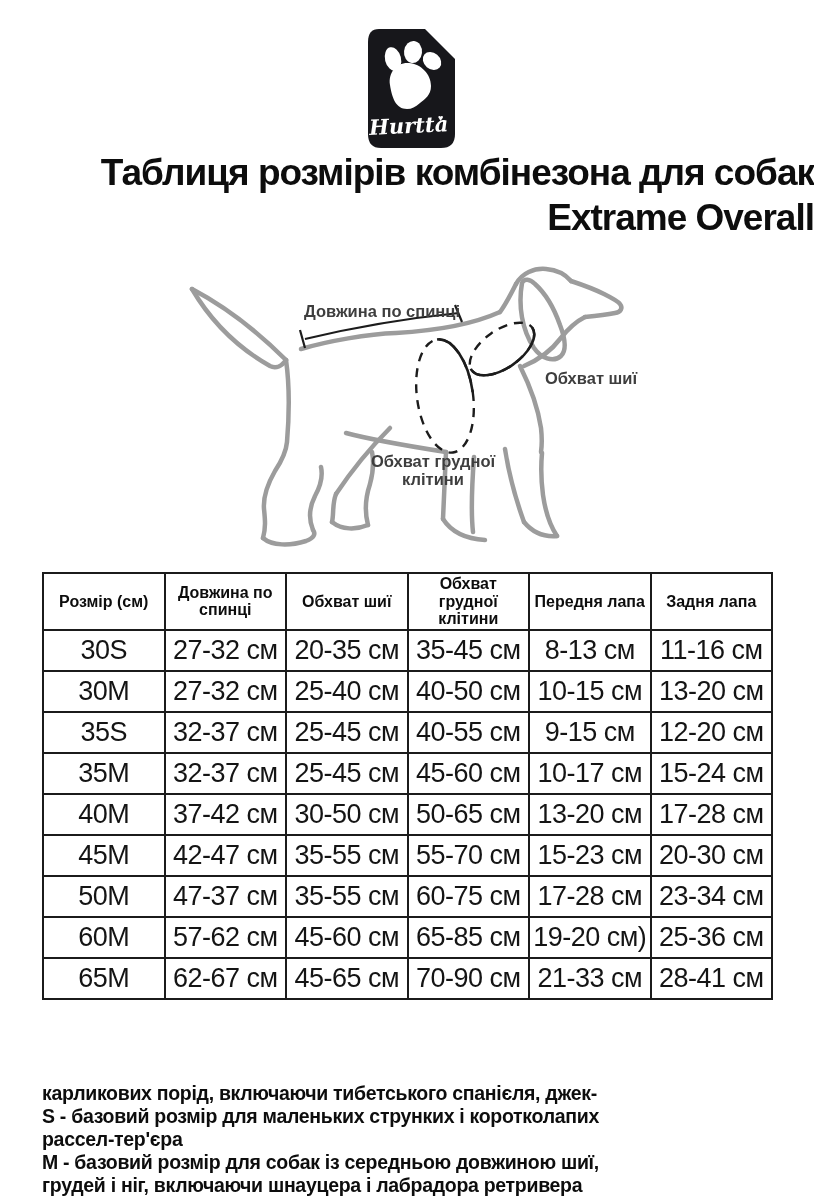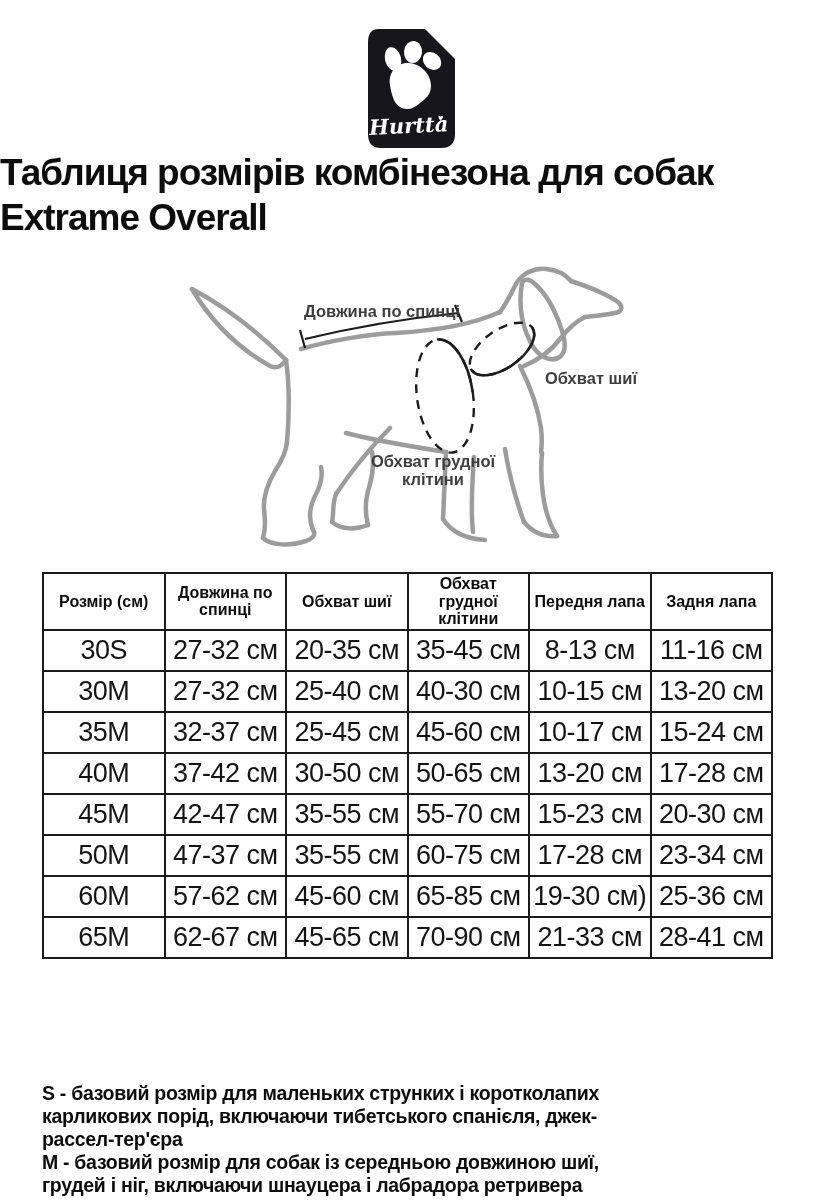--- a/index.html
+++ b/index.html
@@ -12,21 +12,21 @@
     overflow:hidden;
   }
   .logo { position:absolute; left:368px; top:29px; }
   .logo text.brand {
     font-family:"DejaVu Serif", serif;
     font-style:italic; font-weight:bold;
     fill:#fff;
   }
   .title {
     position:absolute; top:150px; left:0; width:814px;
-    text-align:left; font-weight:bold; font-size:37px; line-height:45px;
+    text-align:right; font-weight:bold; font-size:37px; line-height:45px;
     letter-spacing:-1px; color:#0d0d0d; white-space:nowrap;
   }
   .diagram { position:absolute; left:168px; top:256px; }
   .diagram text { font-family:"Liberation Sans", sans-serif; }
 
   table.size-table {
     position:absolute; left:42px; top:572px;
     width:731px; border-collapse:collapse; table-layout:fixed;
     background:#fff;
   }
@@ -147,23 +147,31 @@
         <td>27-32 см</td>
         <td>20-35 см</td>
         <td>35-45 см</td>
         <td>8-13 см</td>
         <td>11-16 см</td>
       </tr>
       <tr>
         <td>30M</td>
         <td>27-32 см</td>
         <td>25-40 см</td>
-        <td>40-30 см</td>
+        <td>40-50 см</td>
         <td>10-15 см</td>
         <td>13-20 см</td>
+      </tr>
+      <tr>
+        <td>35S</td>
+        <td>32-37 см</td>
+        <td>25-45 см</td>
+        <td>40-55 см</td>
+        <td>9-15 см</td>
+        <td>12-20 см</td>
       </tr>
       <tr>
         <td>35M</td>
         <td>32-37 см</td>
         <td>25-45 см</td>
         <td>45-60 см</td>
         <td>10-17 см</td>
         <td>15-24 см</td>
       </tr>
       <tr>
@@ -188,33 +196,33 @@
         <td>35-55 см</td>
         <td>60-75 см</td>
         <td>17-28 см</td>
         <td>23-34 см</td>
       </tr>
       <tr>
         <td>60M</td>
         <td>57-62 см</td>
         <td>45-60 см</td>
         <td>65-85 см</td>
-        <td>19-30 см)</td>
+        <td>19-20 см)</td>
         <td>25-36 см</td>
       </tr>
       <tr>
         <td>65M</td>
         <td>62-67 см</td>
         <td>45-65 см</td>
         <td>70-90 см</td>
         <td>21-33 см</td>
         <td>28-41 см</td>
       </tr>
     </tbody>
 </table>
 
 <div class="footnotes">
+  <div>карликових порід, включаючи тибетського спанієля, джек-</div>
   <div>S - базовий розмір для маленьких струнких і коротколапих</div>
-  <div>карликових порід, включаючи тибетського спанієля, джек-</div>
   <div>рассел-тер'єра</div>
   <div>M - базовий розмір для собак із середньою довжиною шиї,</div>
   <div>грудей і ніг, включаючи шнауцера і лабрадора ретривера</div>
 </div>
 
 </body></html>

